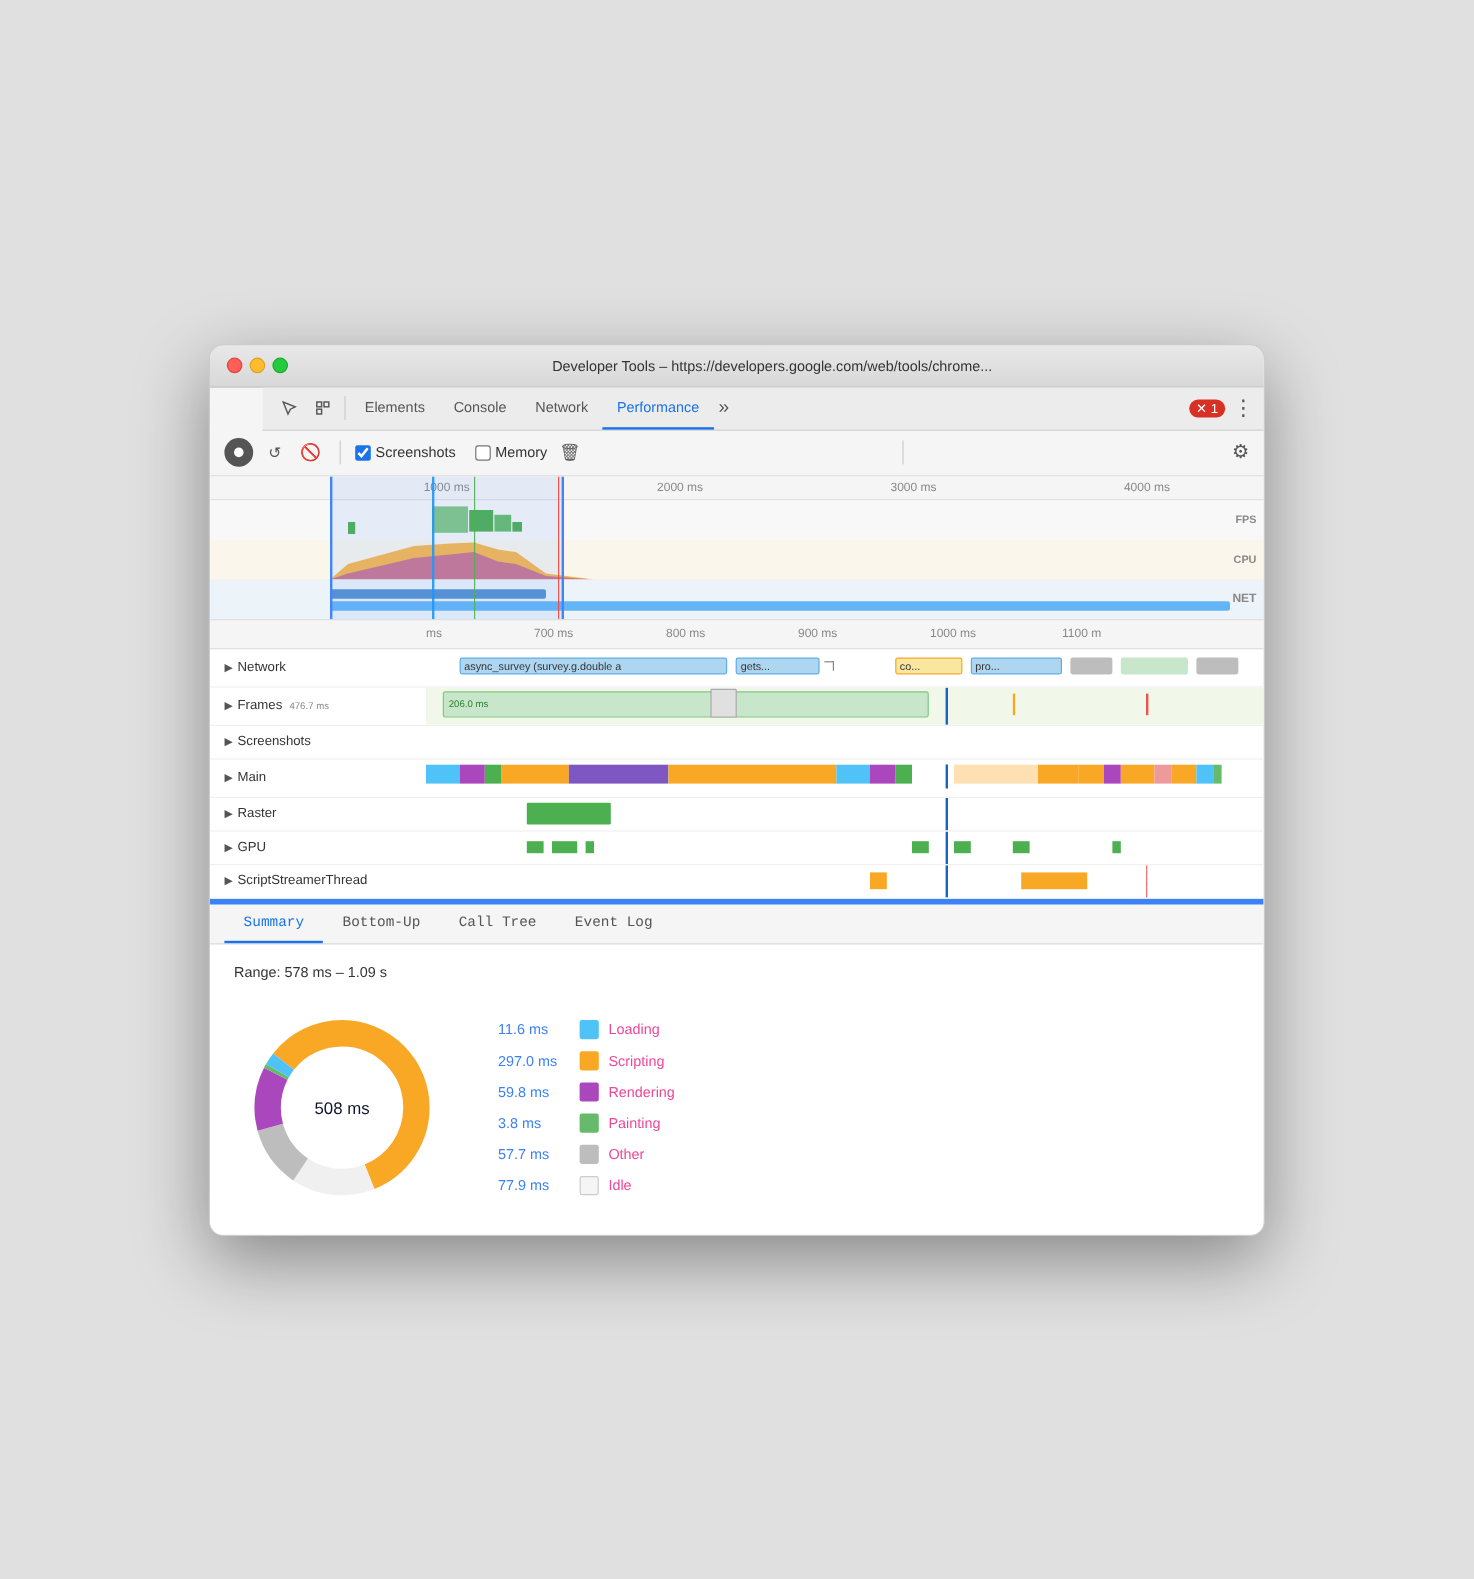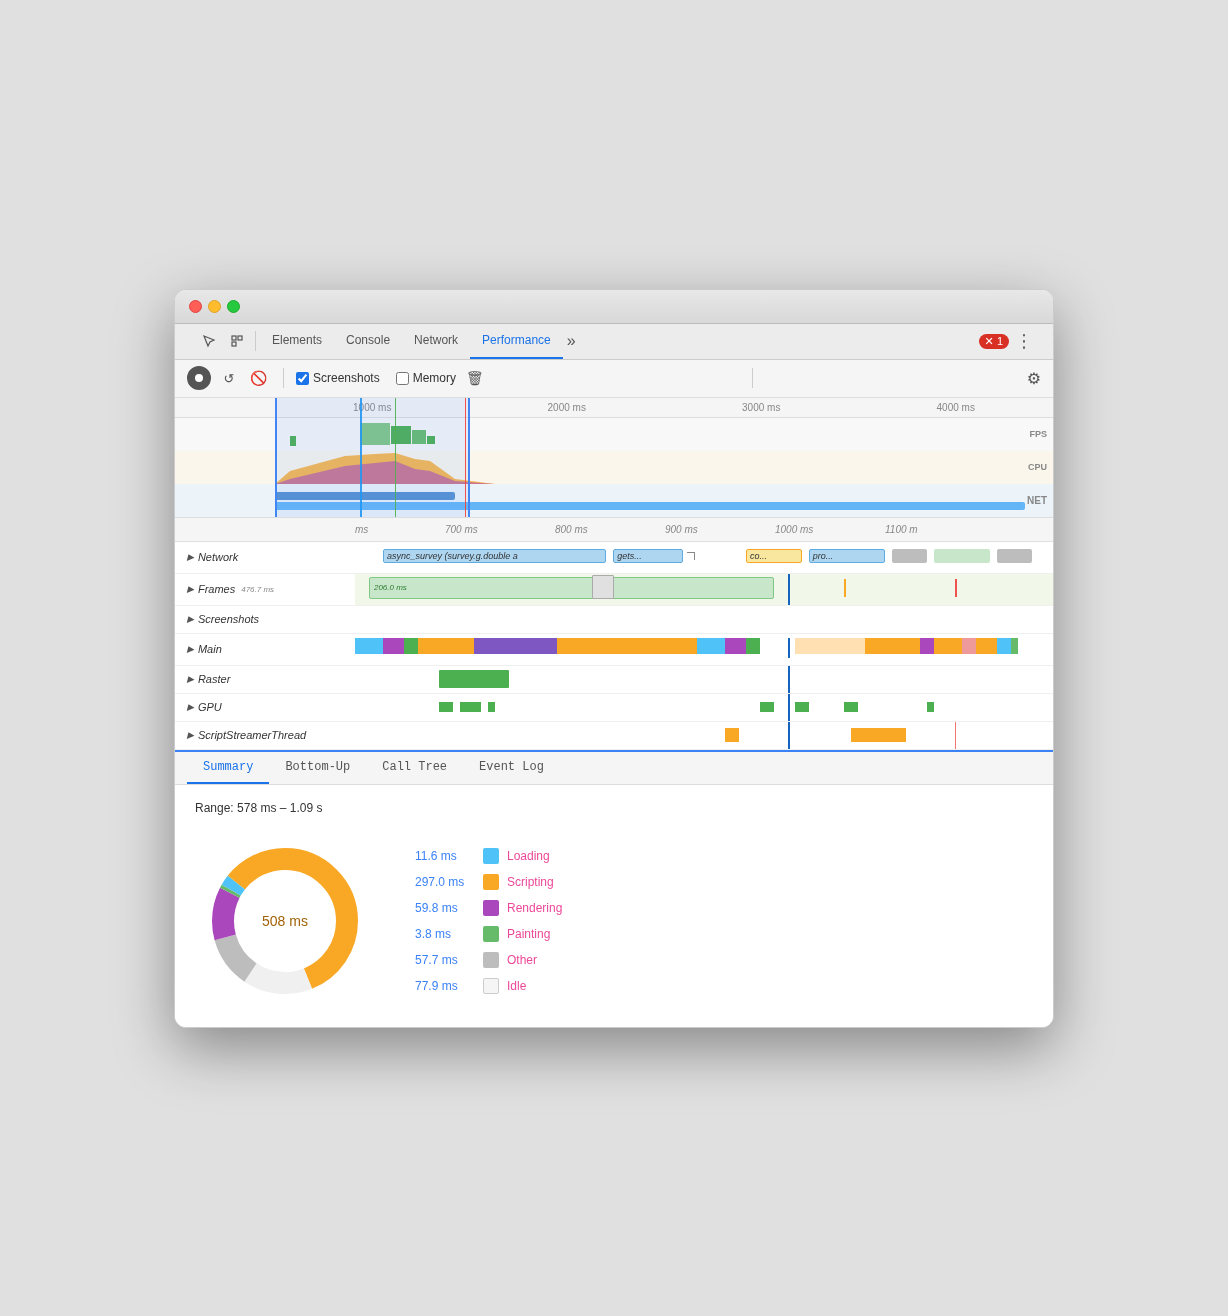--- a/index.html
+++ b/index.html
@@ -38,24 +38,25 @@
       text-align: center;
       font-size: 12px;
       color: #333;
       font-weight: 500;
     }
     
     .devtools-tabs {
       background: #ececec;
       display: flex;
       align-items: center;
-      padding: 0 20px;
+      padding: 0 8px;
       border-bottom: 1px solid #ccc;
       height: 36px;
       gap: 0;
+      margin-left: 44px;
     }
     .devtools-icon-btn {
       width: 28px;
       height: 28px;
       display: flex;
       align-items: center;
       justify-content: center;
       border-radius: 4px;
       cursor: pointer;
       color: #555;
@@ -133,23 +134,22 @@
       align-items: center;
       padding: 0 0 0 100px;
       font-size: 10px;
       color: #888;
       border-bottom: 1px solid #ddd;
     }
     .ruler-mark { flex: 1; text-align: center; }
     
     .timeline-main {
       background: #fff;
-      border-bottom: 2px solid #3b82f6;
+      border-bottom: 5px solid #3b82f6;
       overflow: hidden;
-      font-style: italic;
     }
     .timeline-time-ruler {
       height: 24px;
       background: #f5f5f5;
       display: flex;
       align-items: center;
       padding-left: 180px;
       font-size: 10px;
       color: #888;
       border-bottom: 1px solid #e0e0e0;
@@ -228,21 +228,21 @@
       width: 180px;
       height: 180px;
       flex-shrink: 0;
     }
     .donut-center-label {
       position: absolute;
       top: 50%;
       left: 50%;
       transform: translate(-50%, -50%);
       font-size: 14px;
-      color: #a16207;
+      color: #0f172a;
       font-weight: 500;
       text-align: center;
     }
     
     .legend { display: flex; flex-direction: column; gap: 10px; }
     .legend-row {
       display: flex;
       align-items: center;
       gap: 8px;
       font-size: 12px;
@@ -261,20 +261,21 @@
 <body>
 
 <div class="window">
 
   <div class="titlebar">
     <div class="traffic-lights">
       <div class="tl tl-red"></div>
       <div class="tl tl-yellow"></div>
       <div class="tl tl-green"></div>
     </div>
+    <div class="titlebar-title">Developer Tools – https://developers.google.com/web/tools/chrome...</div>
   </div>
 
   <div class="devtools-tabs">
     <div class="devtools-icon-btn">
       <svg width="14" height="14" viewBox="0 0 14 14" fill="none">
         <path d="M2 2l4 10 2-4 4-2z" stroke="#555" stroke-width="1.2" fill="none"></path>
       </svg>
     </div>
     <div class="devtools-icon-btn">
       <svg width="14" height="14" viewBox="0 0 14 14" fill="none">

